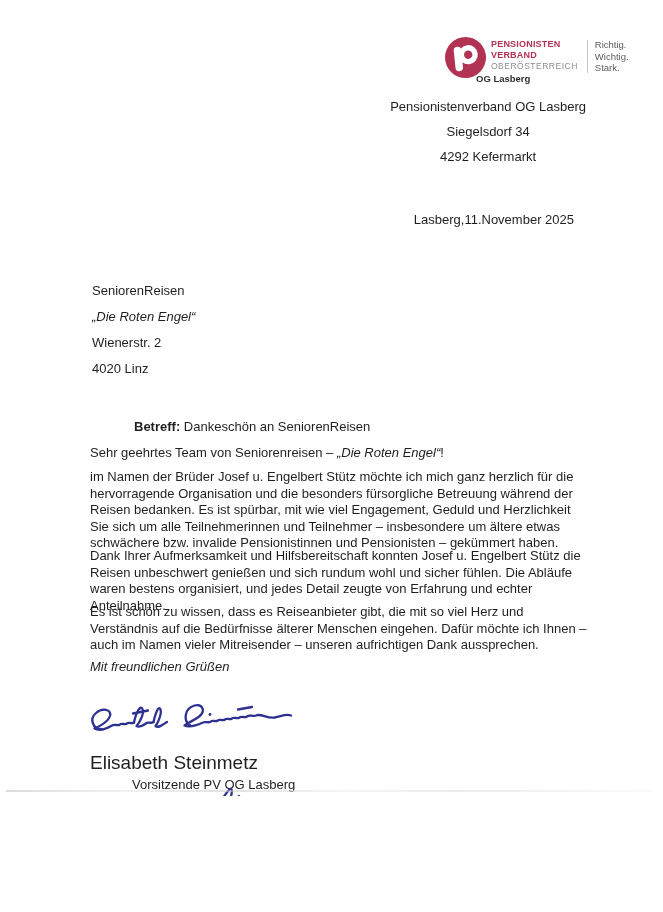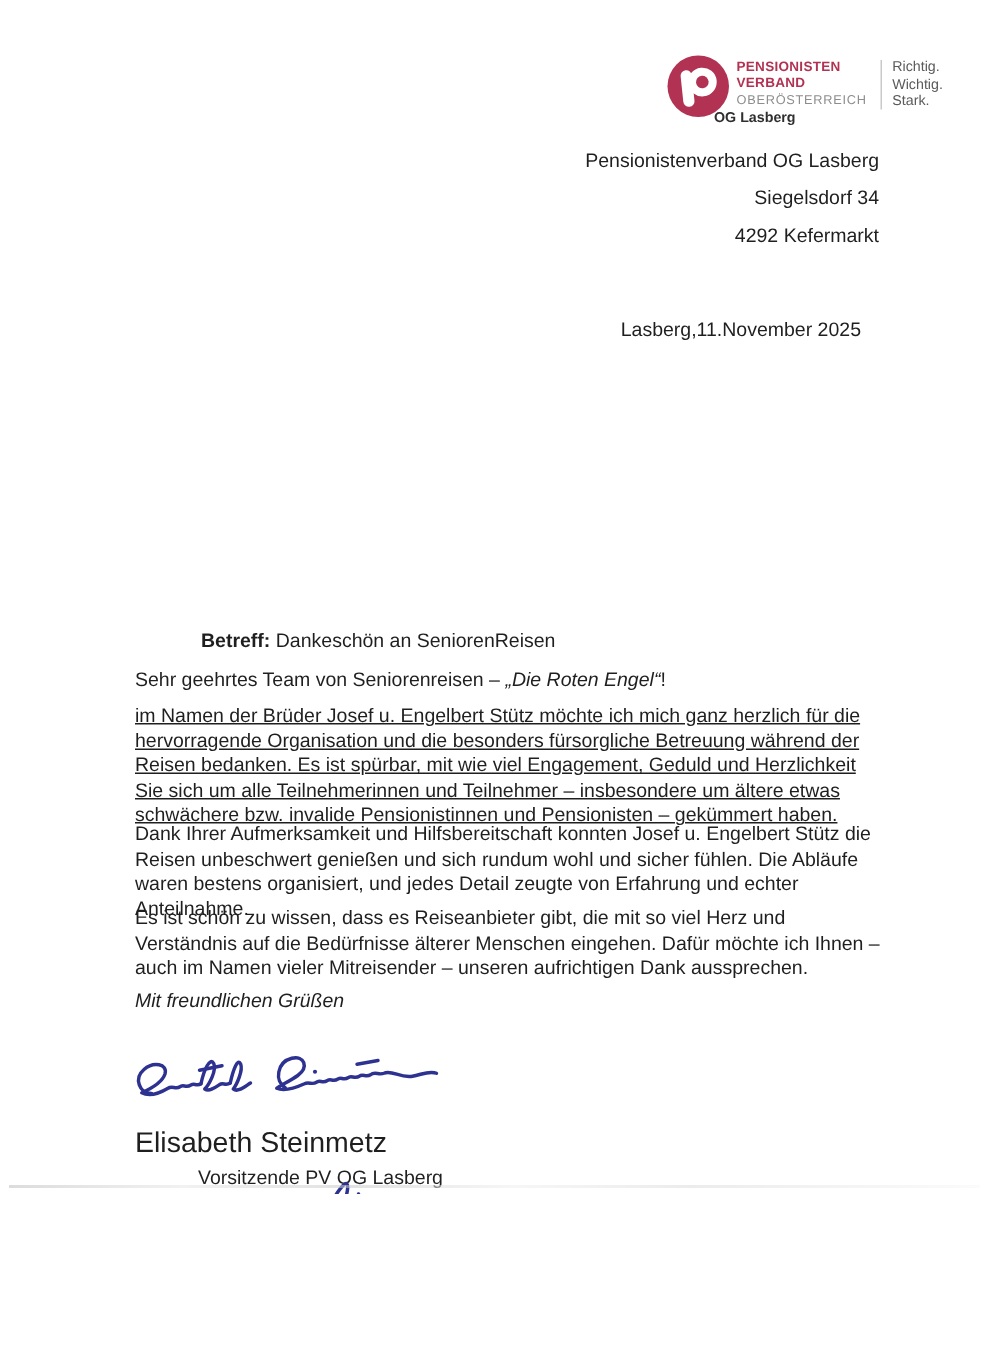--- a/index.html
+++ b/index.html
@@ -14,30 +14,30 @@
   
   .logo{position:absolute;top:36px;left:444px;display:flex;align-items:flex-start;}
   .logo-icon{width:43px;height:43px;flex:0 0 auto;}
   .logo-textcol{margin-left:4px;padding-top:3px;}
   .logo-name{color:#b13252;font-weight:bold;font-size:9px;line-height:11px;letter-spacing:.2px;}
   .logo-region{color:#8d8d8d;font-size:8.5px;line-height:11px;letter-spacing:.5px;}
   .logo-chapter{color:#2f2f2f;font-weight:bold;font-size:9.5px;line-height:13px;margin-left:-15px;}
   .logo-divider{width:1px;height:33px;background:#c9c9c9;margin:4px 7px 0 9px;}
   .logo-tagline{color:#5b5b5b;font-size:9.5px;line-height:11.5px;padding-top:3px;}
   
-  .sender{position:absolute;top:94px;right:77px;text-align:right;font-size:13px;line-height:25px;}
+  .sender{position:absolute;top:94px;right:77px;text-align:center;font-size:13px;line-height:25px;}
   .dateline{position:absolute;top:212px;right:89px;font-size:13px;}
   .recipient{position:absolute;top:278px;left:92px;font-size:13px;line-height:26px;}
   .italic{font-style:italic;}
   
   .subject{position:absolute;top:419px;left:90px;font-size:13px;padding-left:44px;}
   .subject-label{font-weight:bold;}
   .greeting{position:absolute;top:445px;left:90px;font-size:13px;}
   .para{position:absolute;left:90px;width:502px;font-size:13px;line-height:16.6px;}
-  .para-1{top:469px;text-decoration:underline;}
+  .para-1{top:469px;}
   .para-2{top:548px;}
   .para-3{top:604px;}
   .closing{position:absolute;top:659px;left:90px;font-size:13px;font-style:italic;}
   
   .sig-primary{position:absolute;top:692px;left:84px;}
   .typed-name{position:absolute;top:752px;left:90px;font-size:19px;}
   .typed-title{position:absolute;top:777px;left:90px;font-size:13px;margin-left:42px;}
   .sig-secondary{position:absolute;top:780px;left:68px;}
   .ink{stroke:#2d3190;fill:none;stroke-width:2.3;stroke-linecap:round;stroke-linejoin:round;}
   .ink-dot{fill:#2d3190;}
@@ -76,20 +76,26 @@
   </div>
 
   <div class="sender">
     <div>Pensionistenverband OG Lasberg</div>
     <div>Siegelsdorf 34</div>
     <div>4292 Kefermarkt</div>
   </div>
 
   <div class="dateline">Lasberg,11.November 2025</div>
 
+  <div class="recipient">
+    <div>SeniorenReisen</div>
+    <div class="italic">„Die Roten Engel“</div>
+    <div>Wienerstr. 2</div>
+    <div>4020 Linz</div>
+  </div>
 
   <div class="subject"><span class="subject-label">Betreff:</span><span> Dankeschön an SeniorenReisen</span></div>
 
   <div class="greeting"><span>Sehr geehrtes Team von Seniorenreisen – </span><span class="italic">„Die Roten Engel“</span><span>!</span></div>
 
   <div class="para para-1">im Namen der Brüder Josef u. Engelbert Stütz möchte ich mich ganz herzlich für die hervorragende Organisation und die besonders fürsorgliche Betreuung während der Reisen bedanken. Es ist spürbar, mit wie viel Engagement, Geduld und Herzlichkeit Sie sich um alle Teilnehmerinnen und Teilnehmer – insbesondere um ältere etwas schwächere bzw. invalide Pensionistinnen und Pensionisten – gekümmert haben.</div>
   <div class="para para-2">Dank Ihrer Aufmerksamkeit und Hilfsbereitschaft konnten Josef u. Engelbert Stütz die Reisen unbeschwert genießen und sich rundum wohl und sicher fühlen. Die Abläufe waren bestens organisiert, und jedes Detail zeugte von Erfahrung und echter Anteilnahme.</div>
   <div class="para para-3">Es ist schön zu wissen, dass es Reiseanbieter gibt, die mit so viel Herz und Verständnis auf die Bedürfnisse älterer Menschen eingehen. Dafür möchte ich Ihnen – auch im Namen vieler Mitreisender – unseren aufrichtigen Dank aussprechen.</div>
 
   <div class="closing">Mit freundlichen Grüßen</div>

